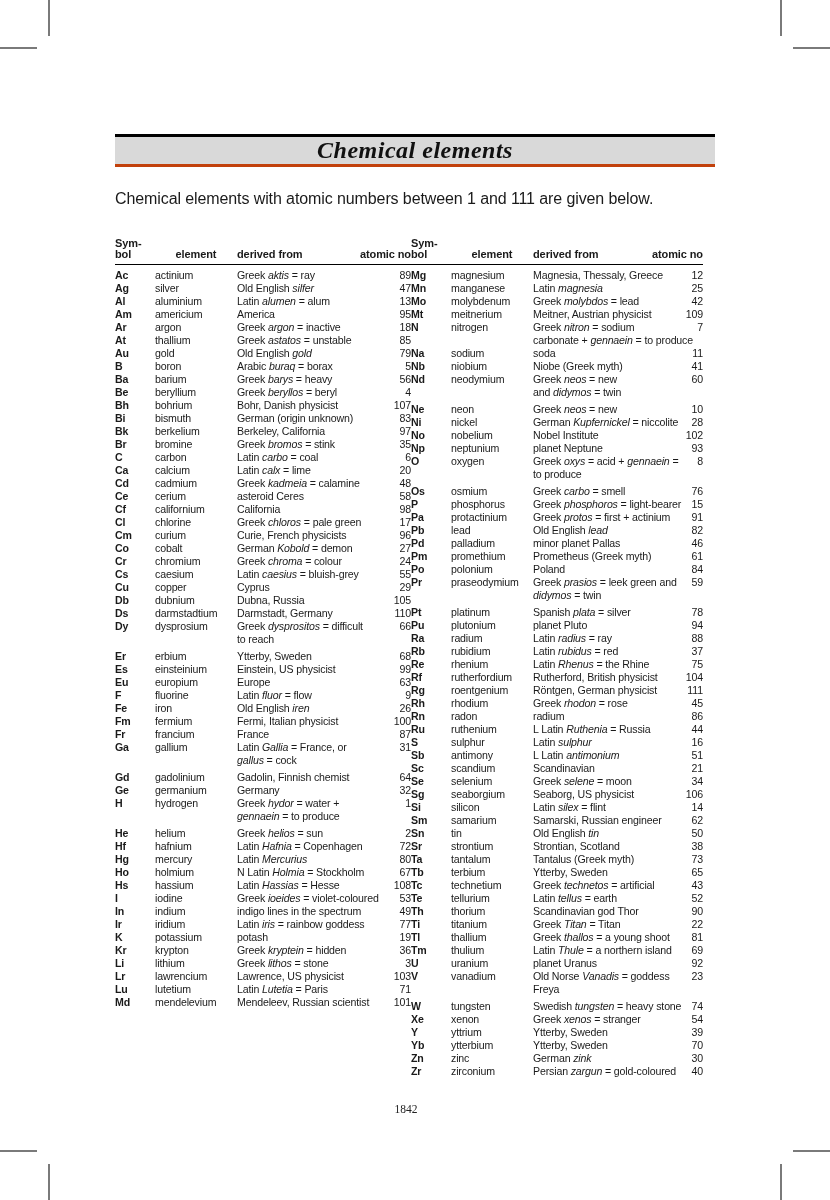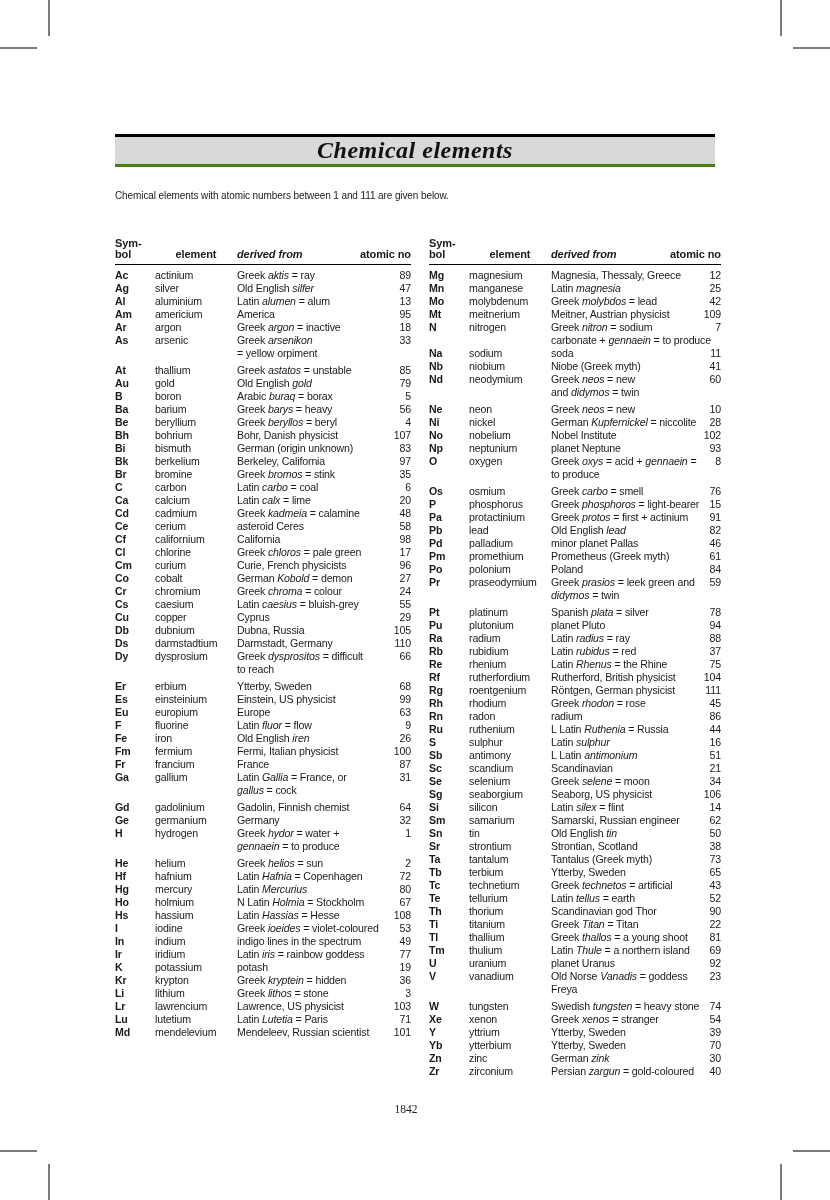--- a/index.html
+++ b/index.html
@@ -15,43 +15,43 @@
   .crop.tl-h{left:0;top:47px;}
   .crop.tr-v{left:780px;top:0;}
   .crop.tr-h{left:793px;top:47px;}
   .crop.bl-v{left:48px;top:1164px;}
   .crop.bl-h{left:0;top:1150px;}
   .crop.br-v{left:780px;top:1164px;}
   .crop.br-h{left:793px;top:1150px;}
 
   .banner{
     position:absolute;left:115px;top:134px;width:600px;box-sizing:border-box;
-    background:#d9d9d9;border-top:3px solid #000;border-bottom:3px solid #4d7c0f;
+    background:#d9d9d9;border-top:3px solid #000;border-bottom:3px solid #c2410c;
     height:33px;display:flex;align-items:center;justify-content:center;
   }
   .banner h1{
     margin:0;font-family:"Liberation Serif",serif;font-style:italic;font-weight:bold;
     font-size:24px;letter-spacing:0.5px;color:#111;
   }
   .intro{
-    position:absolute;left:115px;top:190px;margin:0;font-size:10px;letter-spacing:-0.1px;
+    position:absolute;left:115px;top:190px;margin:0;font-size:16px;letter-spacing:-0.1px;
   }
   .table{
     position:absolute;left:115px;top:213px;width:598px;
-    display:grid;grid-template-columns:296px 292px;column-gap:18px;
+    display:grid;grid-template-columns:296px 292px;column-gap:0;
     font-size:10.6px;letter-spacing:-0.15px;line-height:13px;
   }
   .thead{
     display:flex;align-items:flex-end;border-bottom:1.6px solid #000;
     padding-bottom:3px;font-weight:bold;font-size:11px;letter-spacing:-0.1px;line-height:11.5px;
     margin-bottom:4px;
   }
   .h-sym{width:40px;flex:0 0 40px;}
   .h-el{width:82px;flex:0 0 82px;text-align:center;}
-  .h-der{flex:1;font-style:italic;}
+  .h-der{flex:1;}
   .h-no{flex:0 0 auto;text-align:center;margin-top:36px;}
   .row{display:flex;position:relative;align-items:flex-start;}
   .row.gap{margin-bottom:4px;}
   .c-sym{width:40px;flex:0 0 40px;font-weight:bold;}
   .c-el{width:82px;flex:0 0 82px;}
   .c-der{flex:1;padding-right:2px;}
   .c-der span,.c-der div{white-space:nowrap;}
   .c-no{position:absolute;right:0;top:0;text-align:right;background:transparent;}
   .footer{
     position:absolute;left:107px;top:1103px;width:598px;text-align:center;
@@ -108,26 +108,20 @@
           <span class="c-el">americium</span>
           <span class="c-der"><span>America</span></span>
           <span class="c-no">95</span>
         </div>
         <div class="row">
           <span class="c-sym">Ar</span>
           <span class="c-el">argon</span>
           <span class="c-der"><span>Greek <i>argon</i> = inactive</span></span>
           <span class="c-no">18</span>
         </div>
-        <div class="row gap">
-          <span class="c-sym">As</span>
-          <span class="c-el">arsenic</span>
-          <span class="c-der"><span>Greek <i>arsenikon</i></span><div>= yellow orpiment</div></span>
-          <span class="c-no">33</span>
-        </div>
         <div class="row">
           <span class="c-sym">At</span>
           <span class="c-el">thallium</span>
           <span class="c-der"><span>Greek <i>astatos</i> = unstable</span></span>
           <span class="c-no">85</span>
         </div>
         <div class="row">
           <span class="c-sym">Au</span>
           <span class="c-el">gold</span>
           <span class="c-der"><span>Old English <i>gold</i></span></span>

